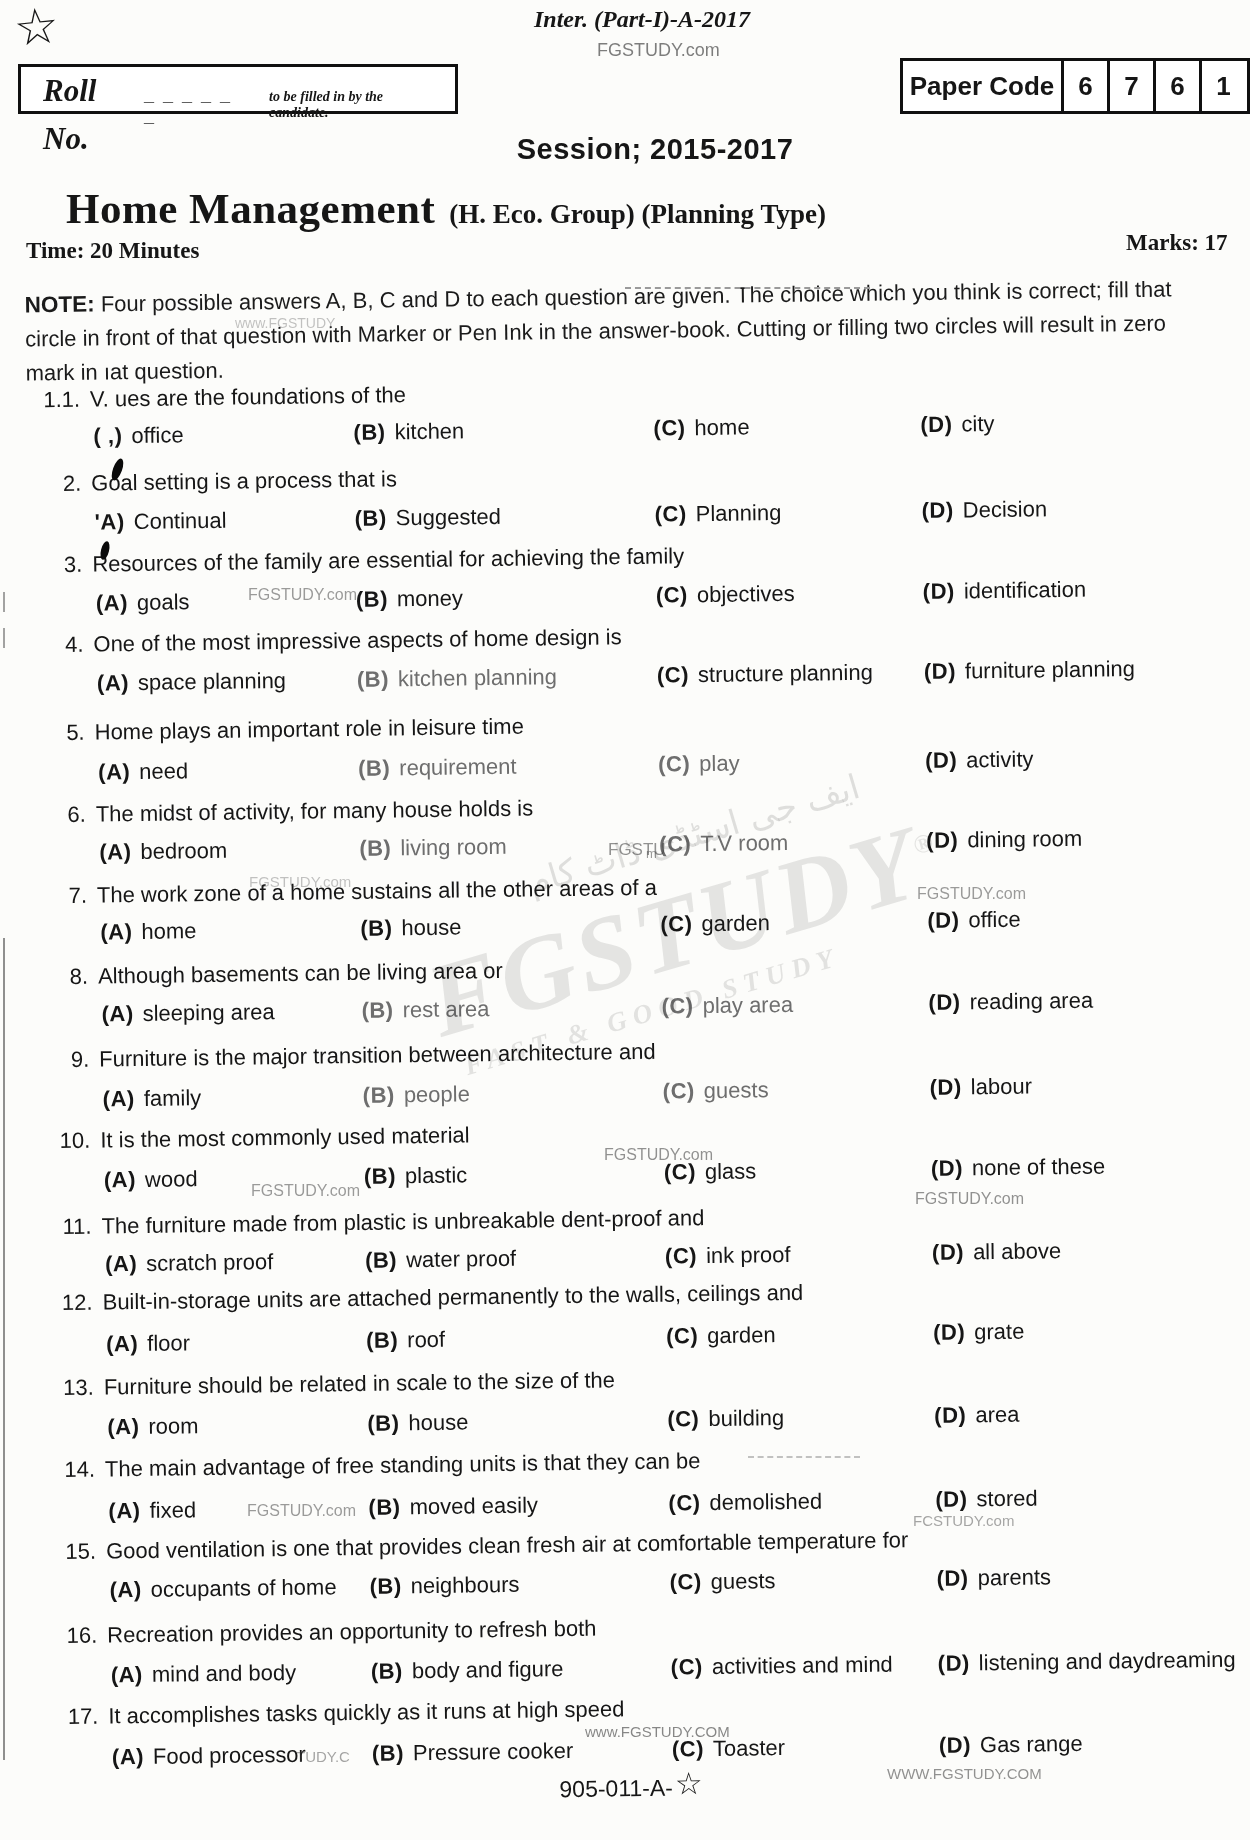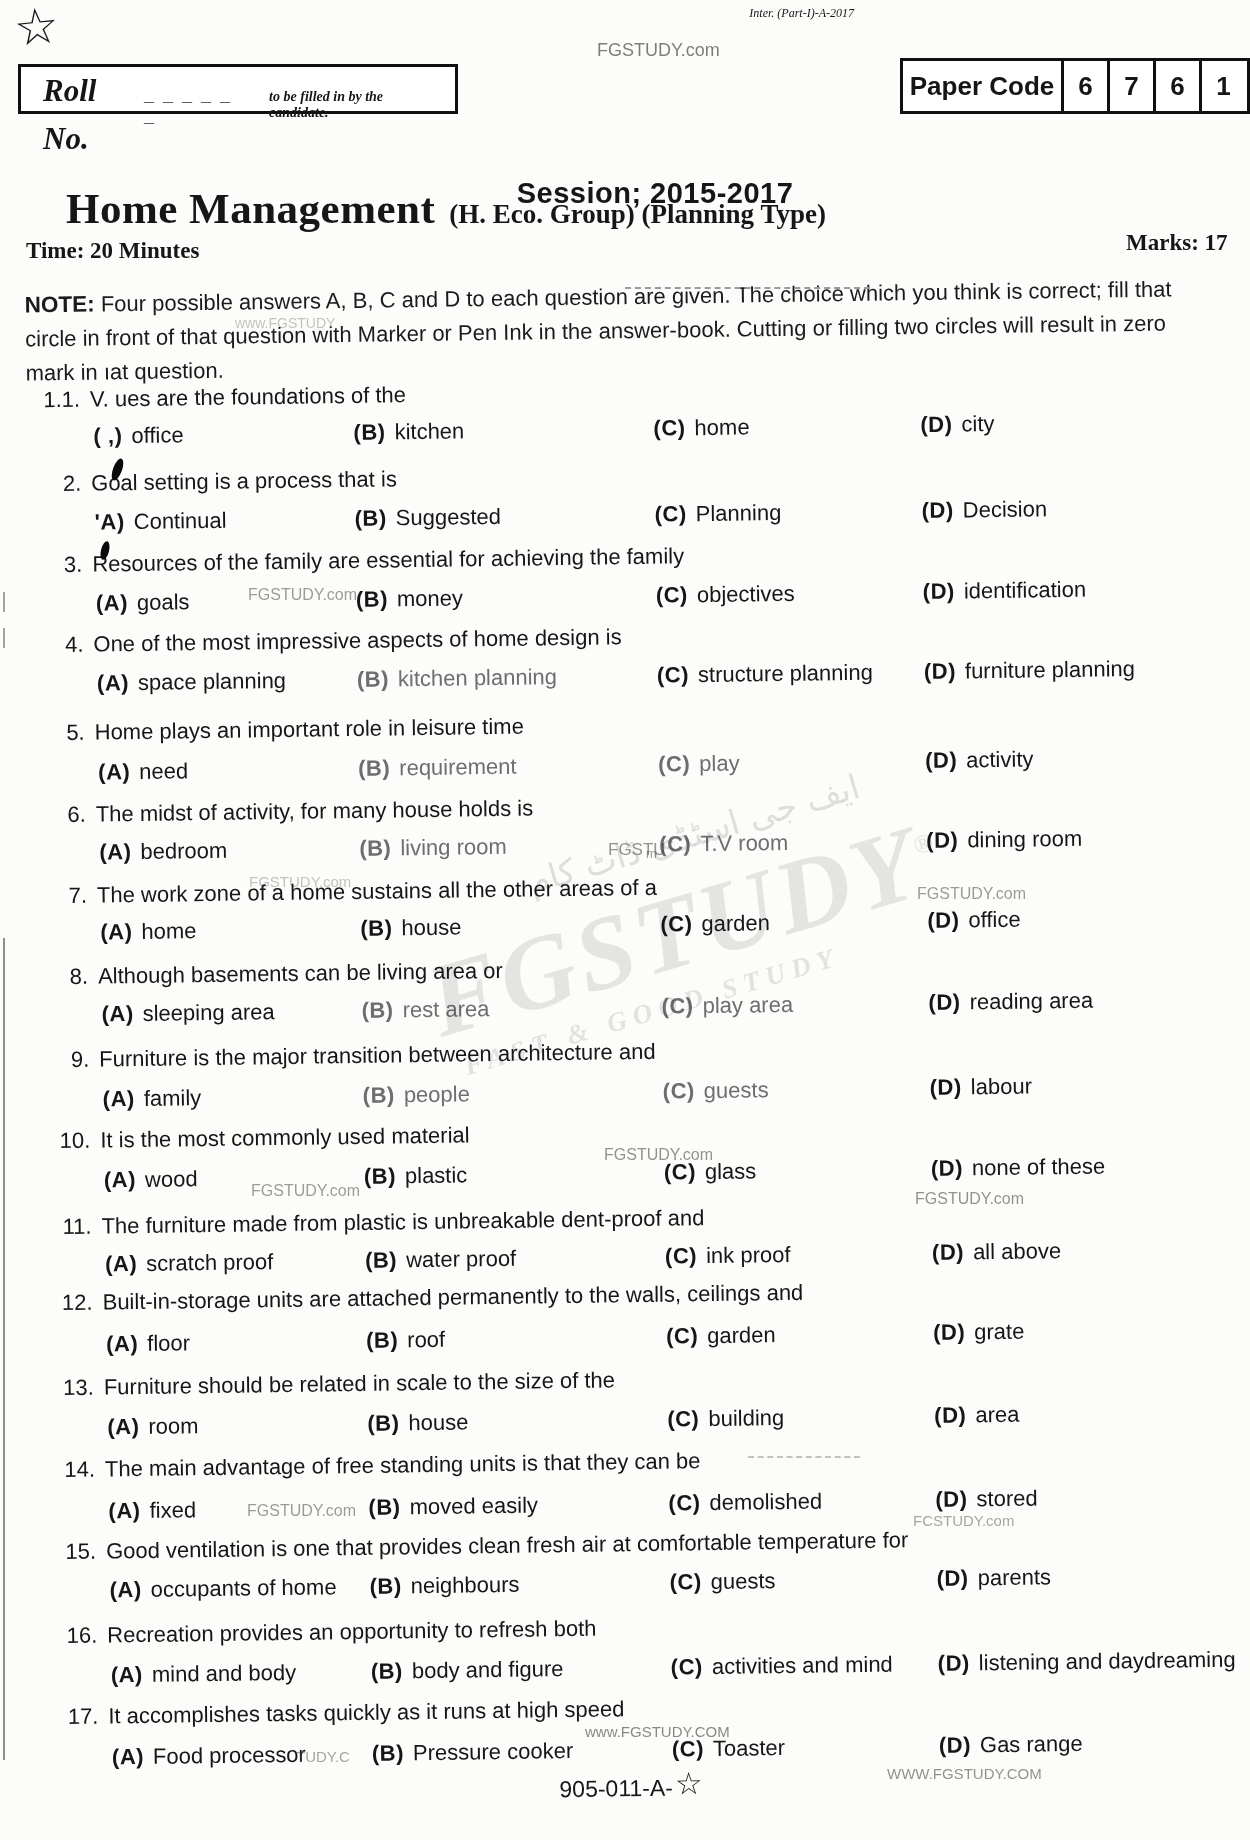--- a/index.html
+++ b/index.html
@@ -1,38 +1,38 @@
 <!DOCTYPE html>
 <html><head>
 <meta charset="utf-8">
 <style>
   html,body{margin:0;padding:0;background:#e8e8e6;}
   #page{position:relative;width:1250px;height:1840px;background:#fcfcfa;overflow:hidden;
         font-family:"Liberation Sans",sans-serif;color:#161616;}
   .abs{position:absolute;}
   
-  #doc-ref{top:6px;left:534px;width:320px;text-align:right;font-family:"Liberation Serif",serif;
-           font-style:italic;font-weight:normal;font-size:12px;}
+  #doc-ref{top:6px;left:534px;width:320px;text-align:left;font-family:"Liberation Serif",serif;
+           font-style:italic;font-weight:bold;font-size:24px;}
   #star-top{top:-2px;left:14px;font-family:"DejaVu Sans",sans-serif;font-size:50px;font-weight:bold;
             transform:rotate(-6deg);}
   #roll-box{top:64px;left:18px;width:440px;height:50px;border:3px solid #101010;background:#fff;
             display:flex;align-items:baseline;padding:0 22px;box-sizing:border-box;}
   #roll-label{font-family:"Liberation Serif",serif;font-style:italic;font-weight:bold;font-size:31px;
               line-height:48px;}
   #roll-dashes{font-size:18px;font-weight:bold;letter-spacing:2px;margin-left:2px;}
   #roll-note{font-family:"Liberation Serif",serif;font-style:italic;font-weight:bold;font-size:14px;
              margin-left:26px;}
   #paper-code{top:58px;left:900px;width:344px;height:50px;border:3px solid #101010;background:#fff;
               display:flex;box-sizing:content-box;}
   .pc-cell{border-right:3px solid #101010;display:flex;align-items:center;justify-content:center;
            font-weight:bold;font-size:26px;}
   .pc-label{width:158px;flex:none;text-align:right;}
   .pc-digit{width:43px;flex:none;}
   .pc-digit:last-child{border-right:none;}
-  #session{top:133px;left:380px;width:550px;text-align:center;font-weight:bold;font-size:29px;letter-spacing:.5px;margin-top:44px;}
+  #session{top:133px;left:380px;width:550px;text-align:center;font-weight:bold;font-size:29px;letter-spacing:.5px;}
   #title-row{top:184px;left:22px;width:1100px;display:flex;align-items:baseline;font-family:"Liberation Serif",serif;margin-left:44px;}
   #page-title{font-size:43px;font-weight:bold;letter-spacing:.5px;}
   #page-subtitle{font-size:27px;font-weight:bold;margin-left:14px;}
   #time-label{top:238px;left:26px;font-family:"Liberation Serif",serif;font-weight:bold;font-size:23px;}
   #marks-label{top:230px;left:1126px;font-family:"Liberation Serif",serif;font-weight:bold;font-size:23px;}
   
   #content{top:0;left:0;width:1250px;height:1840px;transform:rotate(-0.8deg);transform-origin:60px 400px;}
   #note-para{top:288px;left:26px;width:1185px;font-size:22px;line-height:34px;color:#1b1b1b;}
   #note-para b{font-size:22.5px;}
   .q{position:absolute;left:0;width:1250px;height:80px;}

